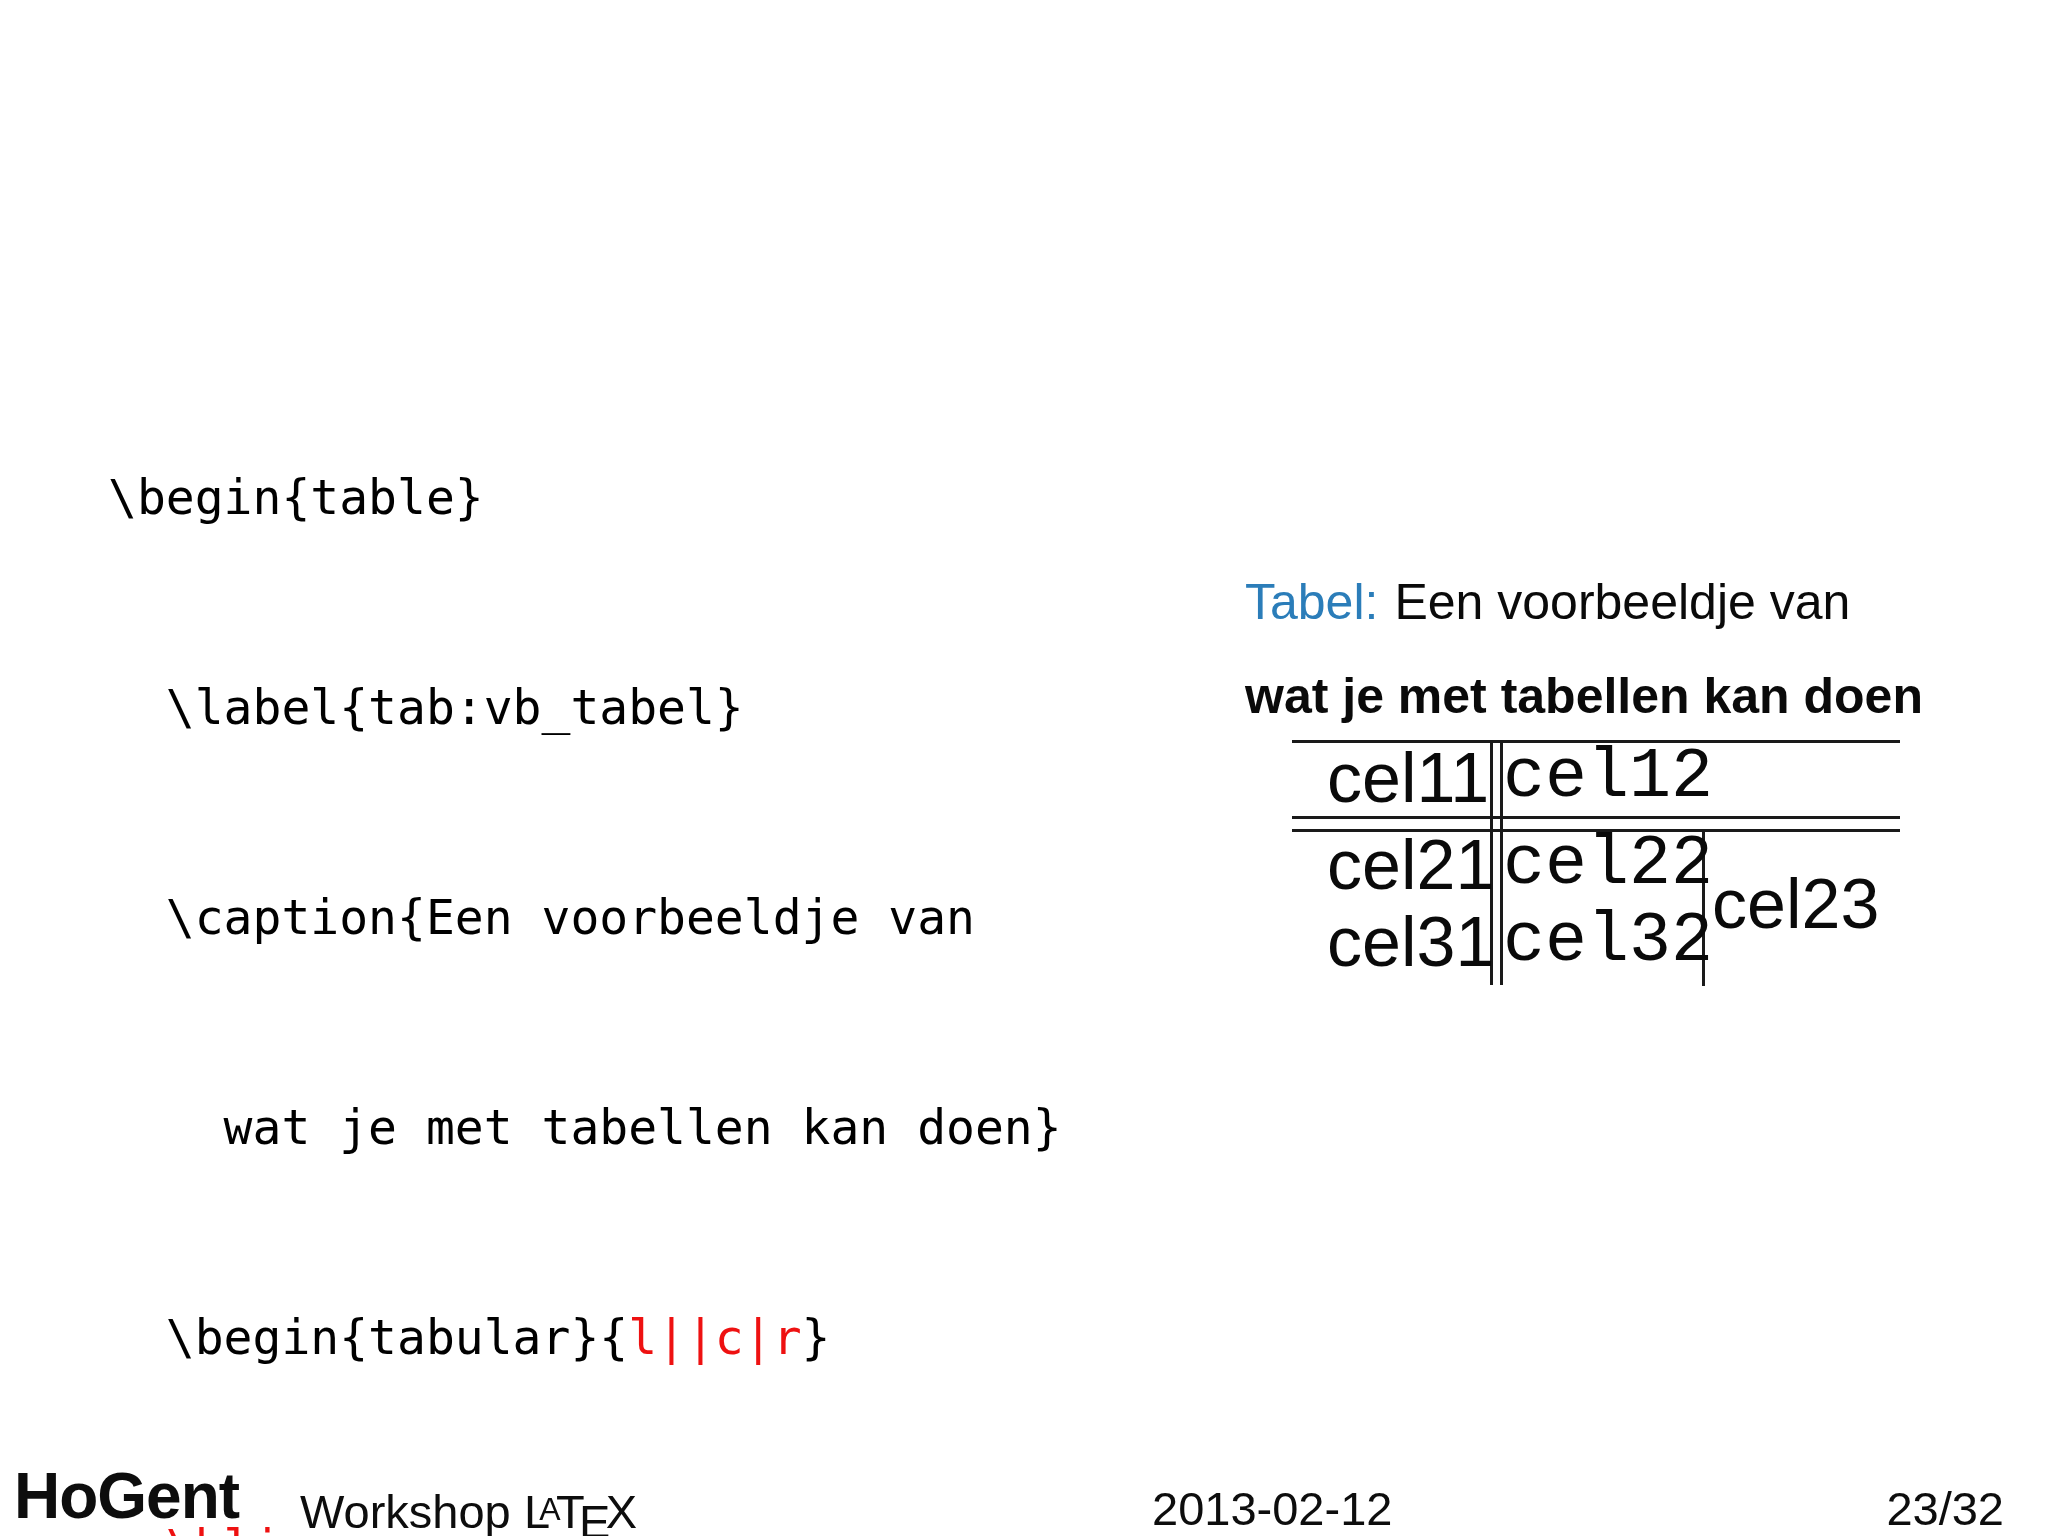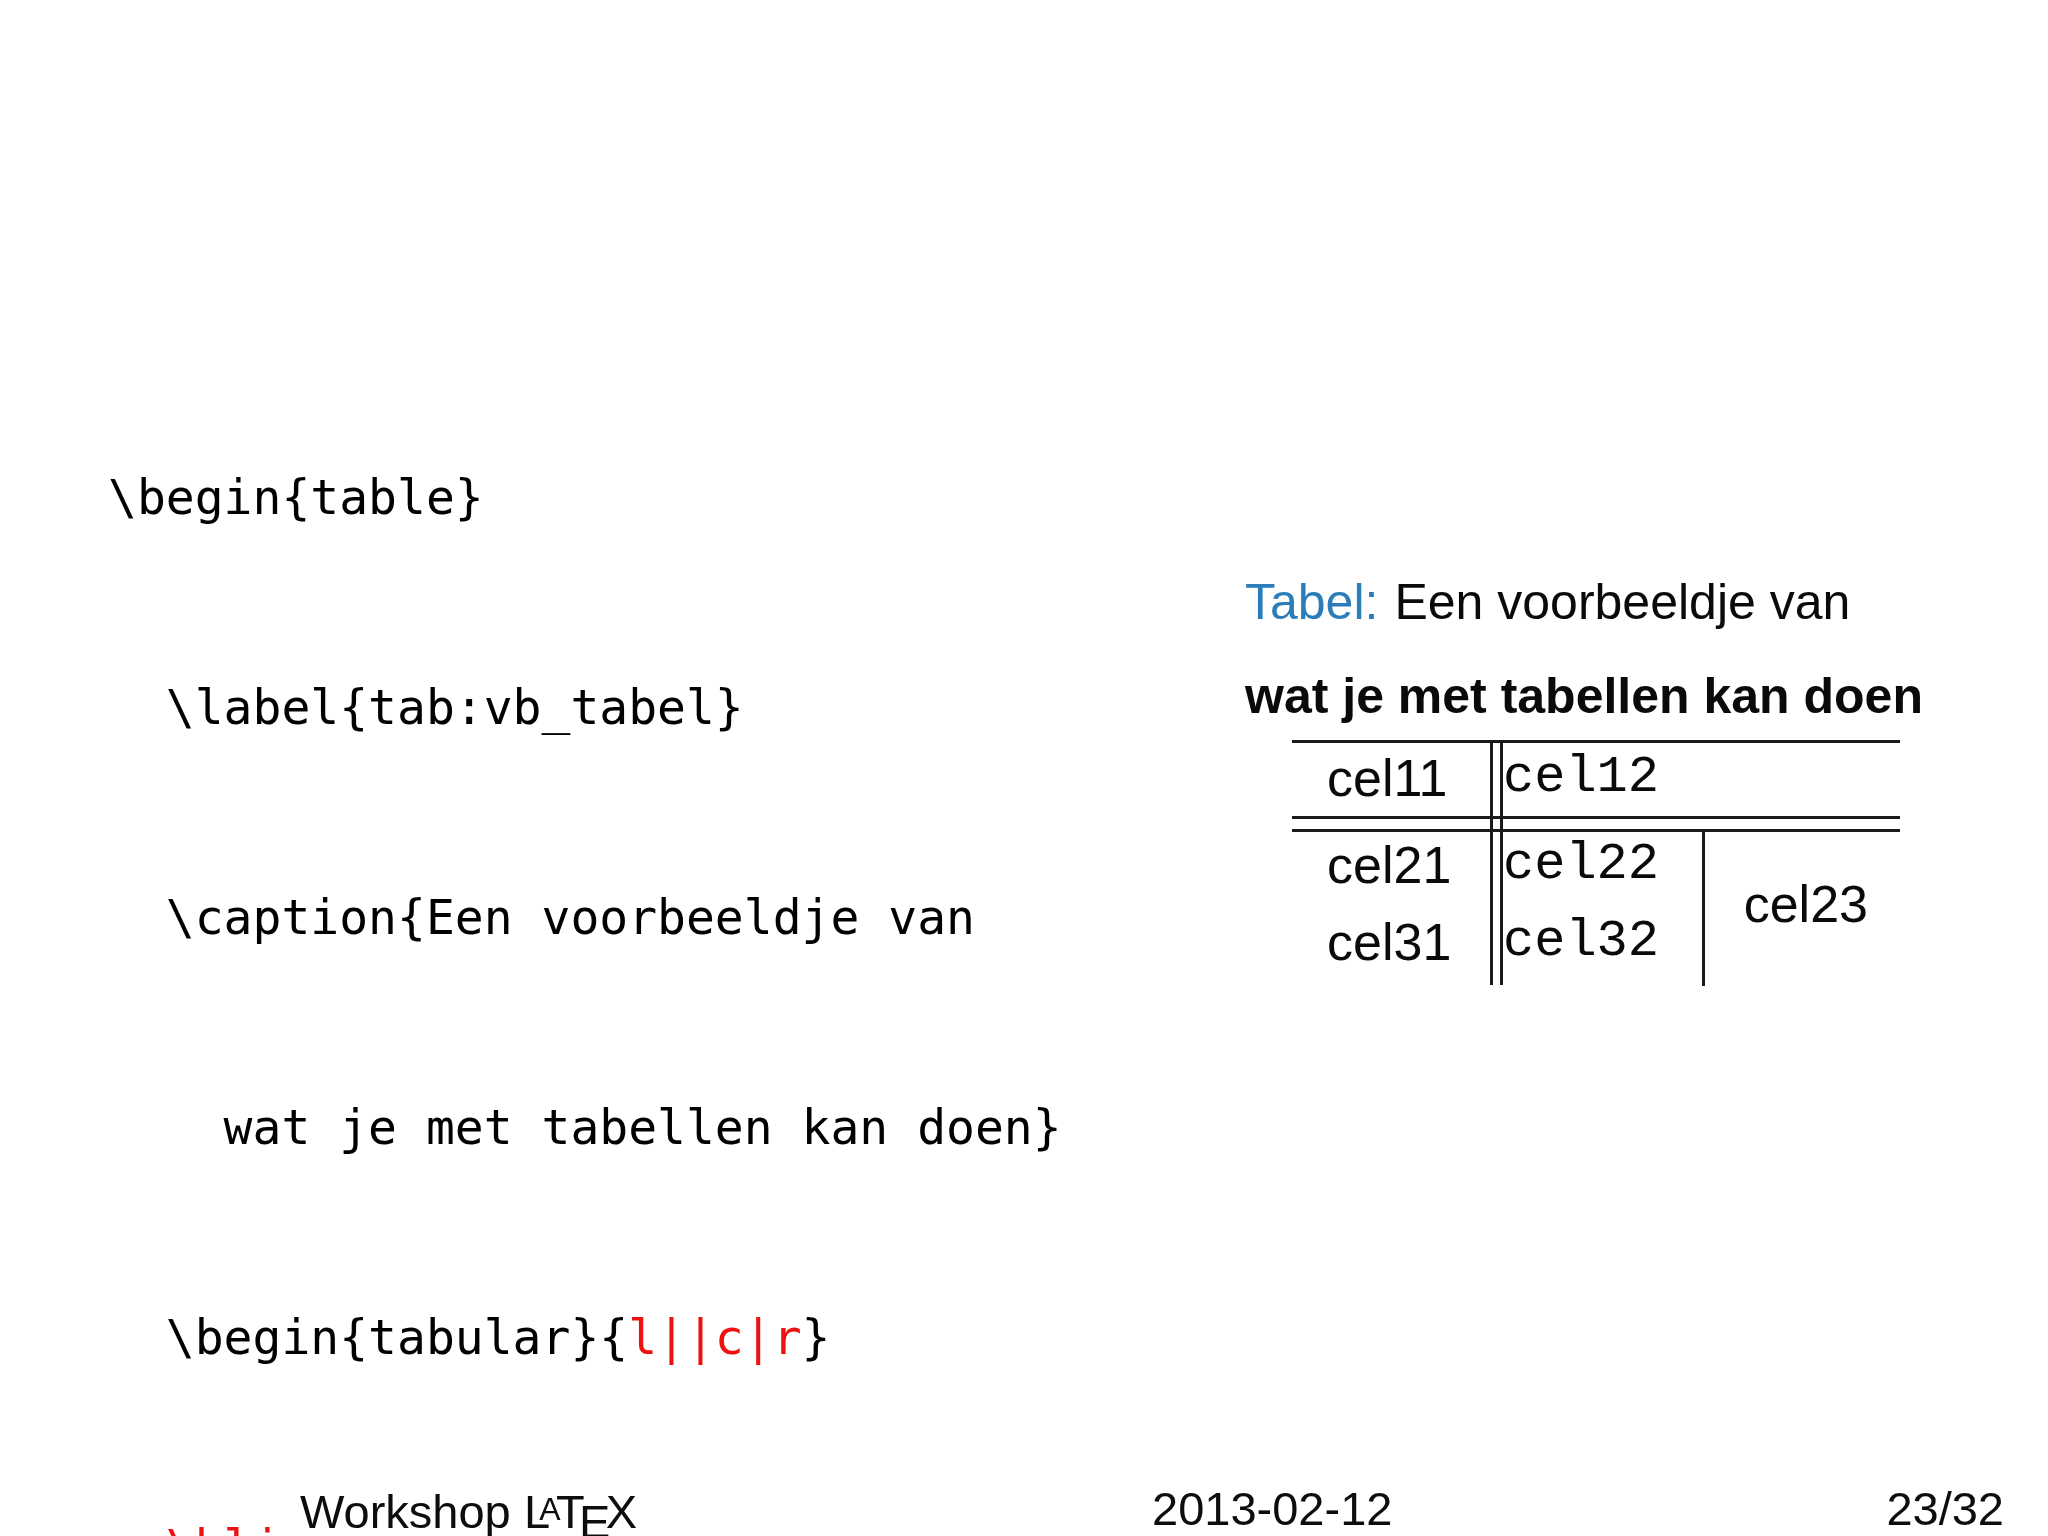--- a/index.html
+++ b/index.html
@@ -26,21 +26,21 @@
     white-space:pre;color:#000;
   }
   .code .red{color:var(--code-red,#ee1111);}
   
   .cap{position:absolute;left:1245px;font-size:50px;line-height:64px;color:#0a0a0a;white-space:nowrap;}
   .cap-l1{top:570px;}
   .cap-l2{top:664px;font-weight:bold;}
   .cap-label{color:var(--label-blue,#2b7db9);}
   .cap-rest{margin-left:0.32em;}
   .rule{position:absolute;background:#1a1a1a;}
-  .tcell{position:absolute;font-size:52px;line-height:56px;color:#0a0a0a;white-space:nowrap;}
+  .tcell{position:absolute;font-size:70px;line-height:56px;color:#0a0a0a;white-space:nowrap;}
   .t-center{text-align:left;font-family:Liberation Mono, monospace;}
   .t-right{text-align:right;}
   
   .brand{
     position:absolute;left:14px;top:1464px;
     font-size:64px;font-weight:bold;letter-spacing:-1px;color:#0d0d0d;
     line-height:64px;
   }
   .foot{position:absolute;top:1484px;font-size:47px;color:#0d0d0d;line-height:50px;white-space:nowrap;}
   .foot-workshop{left:300px;}
@@ -90,20 +90,21 @@
 
     <div class="tcell" style="left:1327px;top:750px;width:160px;">cel11</div>
     <div class="tcell t-center" style="left:1503px;top:750px;width:397px;">cel12</div>
     <div class="tcell" style="left:1327px;top:837px;width:160px;">cel21</div>
     <div class="tcell t-center" style="left:1503px;top:837px;width:170px;">cel22</div>
     <div class="tcell t-right" style="left:1712px;top:876px;width:156px;">cel23</div>
     <div class="tcell" style="left:1327px;top:914px;width:160px;">cel31</div>
     <div class="tcell t-center" style="left:1503px;top:914px;width:210px;">cel32</div>
   </div>
 
+  <div class="brand">HoGent</div>
 
   <div class="foot foot-workshop">
     <span class="lx-prefix">Workshop</span><span class="latex-logo"><span>L</span><span class="lx-a">A</span><span>T</span><span class="lx-e">E</span><span>X</span></span>
   </div>
 
   <div class="foot foot-date">2013-02-12</div>
   <div class="foot foot-page">23/32</div>
 
 </div>
 

